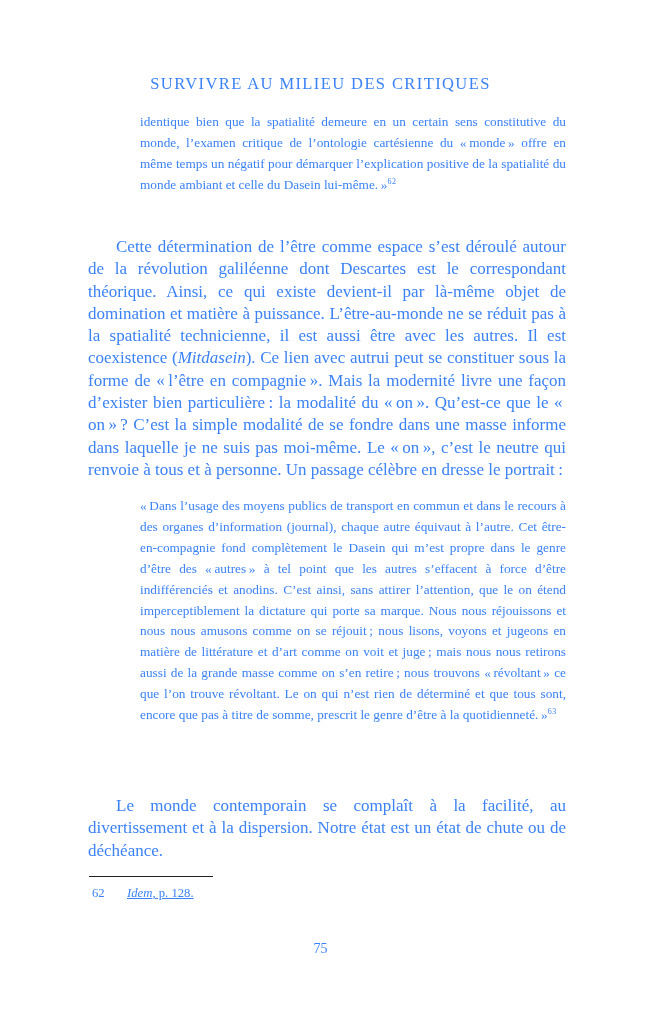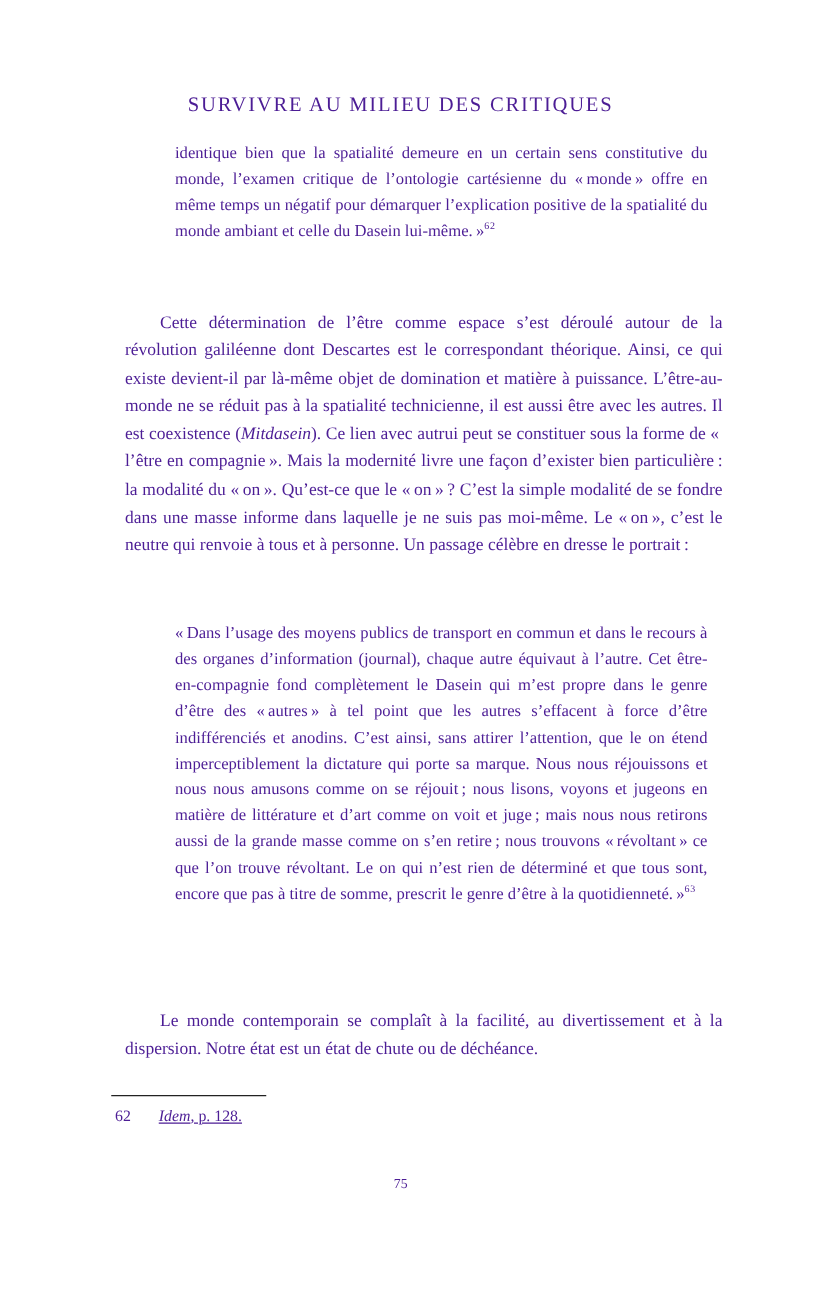--- a/index.html
+++ b/index.html
@@ -6,21 +6,21 @@
     margin: 0;
     padding: 0;
     background: #ffffff;
   }
   .page {
     position: relative;
     width: 641px;
     height: 1036px;
     background: #ffffff;
     font-family: "Liberation Serif", serif;
-    color: #4c1d95;
+    color: #3b82f6;
     overflow: hidden;
   }
   .running-head {
     position: absolute;
     top: 74px;
     left: 0;
     width: 100%;
     text-align: center;
     font-size: 16.5px;
     letter-spacing: 1.4px;
@@ -34,23 +34,23 @@
     font-size: 13.3px;
     line-height: 20.9px;
     hyphens: none;
   }
   .quote1 { top: 112px; }
   .quote2 { top: 496px; }
   .body-para {
     position: absolute;
     left: 88px;
     width: 478px;
-    margin: 12px;
+    margin: 0;
     text-align: justify;
-    font-size: 14px;
+    font-size: 17px;
     line-height: 22.3px;
     text-indent: 28px;
     hyphens: none;
   }
   .para1 { top: 236px; }
   .para2 { top: 795px; }
   sup.fn-ref {
     font-size: 0.6em;
     line-height: 0;
     vertical-align: super;
@@ -76,21 +76,21 @@
   .fn-num {
     display: inline-block;
     width: 35px;
   }
   .folio {
     position: absolute;
     top: 941px;
     left: 0;
     width: 100%;
     text-align: center;
-    font-size: 11px;
+    font-size: 14px;
   }
   em { font-style: italic; }
 </style>
 </head>
 <body>
 
 <div class="page">
 
   <div class="running-head">SURVIVRE AU MILIEU DES CRITIQUES</div>
 

